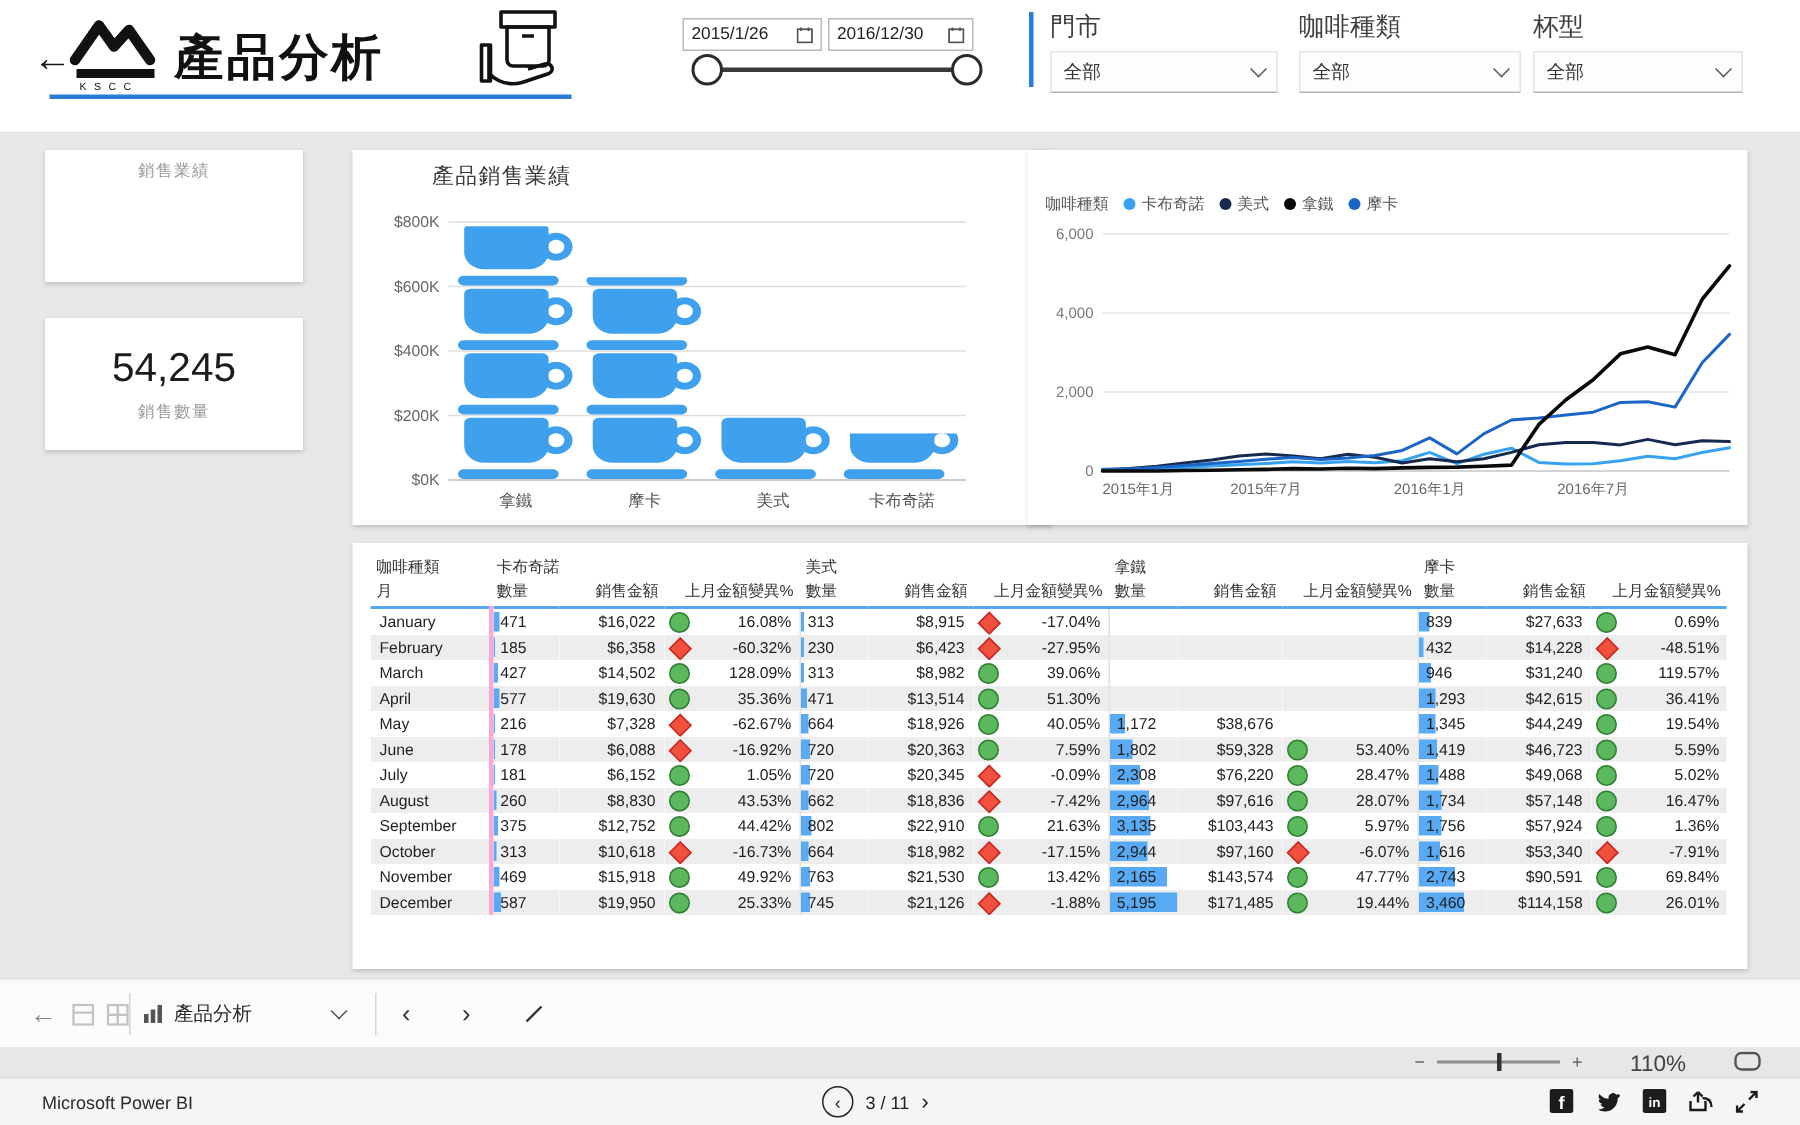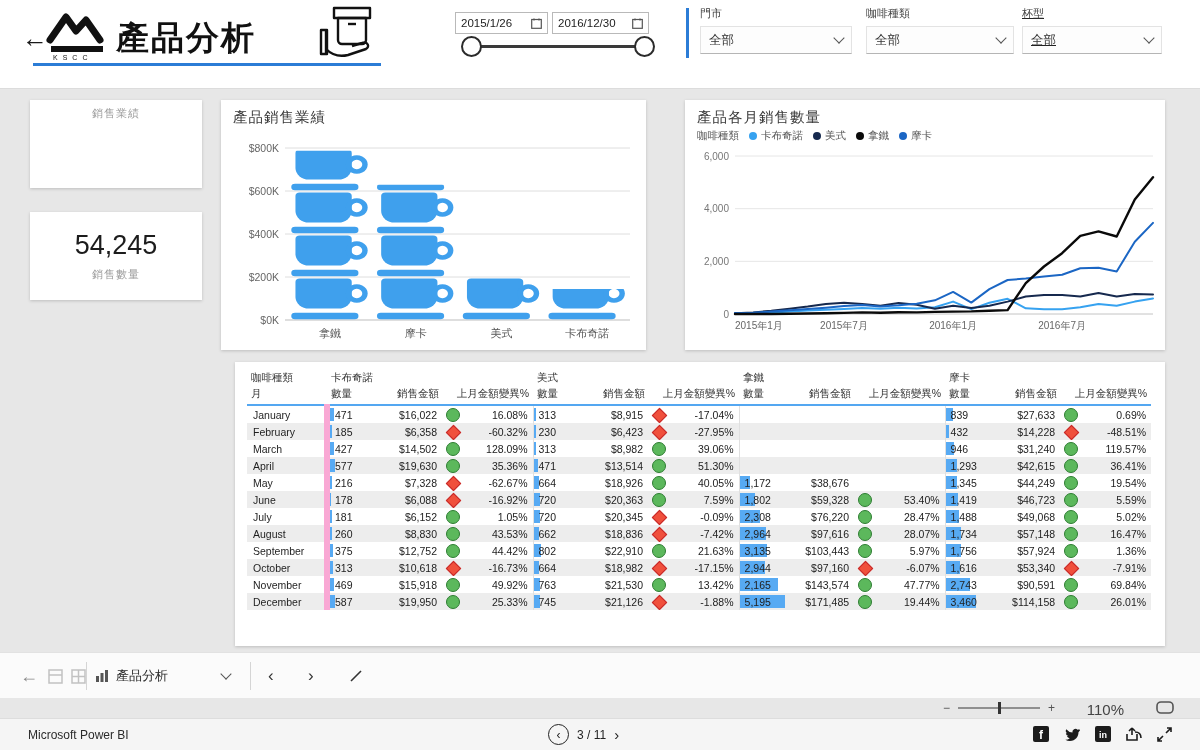--- a/index.html
+++ b/index.html
@@ -13,50 +13,50 @@
   .boxicon{position:absolute;left:318px;top:5px;}
   .t-underline{position:absolute;left:33px;top:63px;width:348px;height:3px;background:#2b7cd6;}
   .datebox{position:absolute;top:12px;height:22px;border:1px solid #b9b9b9;background:#fff;font-size:11.5px;
            display:flex;align-items:center;justify-content:space-between;padding:0 5px;box-sizing:border-box;}
   .db1{left:455px;width:93px;} .db2{left:552px;width:97px;}
   .sl-track{position:absolute;left:470px;top:45px;width:172px;height:3px;background:#3a3a3a;}
   .sl-h{position:absolute;top:36px;width:17px;height:17px;border:2.5px solid #2b2b2b;border-radius:50%;background:#fff;}
   .slh1{left:461px;} .slh2{left:634px;}
   .vdiv{position:absolute;left:686px;top:8px;width:3px;height:50px;background:#2b7cd6;}
   .filter{position:absolute;top:6px;}
-  .f1{left:700px;width:152px;} .f2{left:866px;width:148px;} .f3{left:1022px;width:140px;text-decoration:underline;}
-  .flabel{font-size:11px;color:#3f3f3f;margin-bottom:5px;}
+  .f1{left:700px;width:152px;} .f2{left:866px;width:148px;} .f3{left:1022px;width:140px;}
+  .flabel{font-size:17px;color:#3f3f3f;margin-bottom:5px;}
   .fbox{height:26px;border:1px solid #e3e3e3;border-bottom:1px solid #b5b5b5;background:#fdfdfd;display:flex;
         align-items:center;justify-content:space-between;padding:0 8px;font-size:12.5px;color:#333;cursor:pointer;}
   .chev{width:7px;height:7px;border-right:1.5px solid #555;border-bottom:1.5px solid #555;transform:rotate(45deg);margin-top:-4px;}
   
   .canvas{position:absolute;left:0;top:89px;width:1200px;height:563px;background:#e7e7e7;}
   .card{position:absolute;background:#fff;box-shadow:0 1px 3px rgba(0,0,0,.18);}
   .kpi1{left:30px;top:11px;width:172px;height:88px;text-align:center;}
   .kpi2{left:30px;top:123px;width:172px;height:88px;text-align:center;}
   .kpival{font-size:27px;color:#1c1c1c;margin-top:18px;}
   .kpilab{font-size:11px;color:#9a9a9a;margin-top:6px;letter-spacing:1px;}
-  .barcard{left:221px;top:11px;width:425px;height:250px;}
+  .barcard{left:235px;top:11px;width:425px;height:250px;padding-left:41px;}
   .linecard{left:685px;top:11px;width:480px;height:250px;}
   .tablecard{left:235px;top:273px;width:930px;height:284px;}
   .ctitle{font-size:14.5px;font-weight:500;color:#3a3a3a;padding:8px 0 0 12px;letter-spacing:1px;}
   #barsvg{position:absolute;left:8px;top:30px;} #linesvg{position:absolute;left:4px;top:46px;}
   .legendrow{position:absolute;left:12px;top:29px;font-size:10.5px;color:#555;display:flex;align-items:center;gap:10px;}
   .litem{display:flex;align-items:center;gap:4px;cursor:pointer;}
   .dot{width:8px;height:8px;border-radius:50%;display:inline-block;}
   
   .tablecard{padding:0;}
   #tablewrap{position:absolute;left:12px;top:8px;right:12px;bottom:6px;}
   table{border-collapse:collapse;table-layout:fixed;width:904px;font-size:10.5px;color:#222;}
   th{font-weight:normal;color:#333;text-align:left;padding:1px 4px;white-space:nowrap;overflow:hidden;}
   thead tr:nth-child(2) th{border-bottom:2px solid #54a7f1;padding-bottom:3px;}
   th.sa,th.sp{text-align:right;}
   td{height:17px;padding:0 4px;white-space:nowrap;overflow:hidden;}
   tbody tr:nth-child(even){background:#ededed;}
-  td.mo{border-right:6px solid #f9a8d4;padding-left:6px;color:#1f1f1f;}
+  td.mo{border-right:3px solid #f9a8d4;padding-left:6px;color:#1f1f1f;}
   td.q{position:relative;padding-left:5px;}
   td.q.gs{border-left:1px solid #e0e0e0;}
   td.q .qb{position:absolute;left:0;top:2px;bottom:2px;background:#57aaf3;display:block;}
   td.q span{position:relative;z-index:1;}
   td.a{text-align:right;padding-right:6px;}
   td.p{position:relative;text-align:right;padding-right:5px;}
   .ic-up{position:absolute;left:3px;top:50%;margin-top:-6.5px;width:12px;height:12px;border-radius:50%;
          background:#5cb85c;border:1px solid #2e7d32;display:block;}
   .ic-dn{position:absolute;left:5px;top:50%;margin-top:-5px;width:9px;height:9px;background:#f0503c;
          border:1px solid #c62828;transform:rotate(45deg);display:block;}
@@ -229,21 +229,20 @@
           <g transform="translate(316.1,147) scale(0.84,0.7167)" fill="#3FA0ED" clip-path="url(#cp3)">
             <path d="M14,2h57a5,5 0 0 1 5,5v21a16,16 0 0 1 -16,16h-35a16,16 0 0 1 -16,-16V7a5,5 0 0 1 5,-5z"></path>
             <path fill-rule="evenodd" d="M82,10a13,13 0 1 0 0.01,0zm0,6.5a6.5,6.5 0 1 1 -0.01,0z"></path>
             <rect x="4" y="50" width="80" height="9" rx="4.5"></rect>
           </g>
           <text x="358.125" y="207" text-anchor="middle" font-size="11" fill="#555">卡布奇諾</text>
         </svg></div>
   </div>
 
   <div class="card linecard">
-    <div class="ctitle">產品各月銷售數量</div>
     <div class="legendrow">
       <span>咖啡種類</span>
       <span id="legend-items" style="display:flex;gap:10px;">
           <span class="litem"><span class="dot" style="background:#36A2F0"></span>卡布奇諾</span>
           <span class="litem"><span class="dot" style="background:#16294E"></span>美式</span>
           <span class="litem"><span class="dot" style="background:#0A0A0A"></span>拿鐵</span>
           <span class="litem"><span class="dot" style="background:#1B66C4"></span>摩卡</span>
         </span>
     </div>
     <div id="linesvg"><svg width="472" height="198" viewBox="0 0 472 198">

